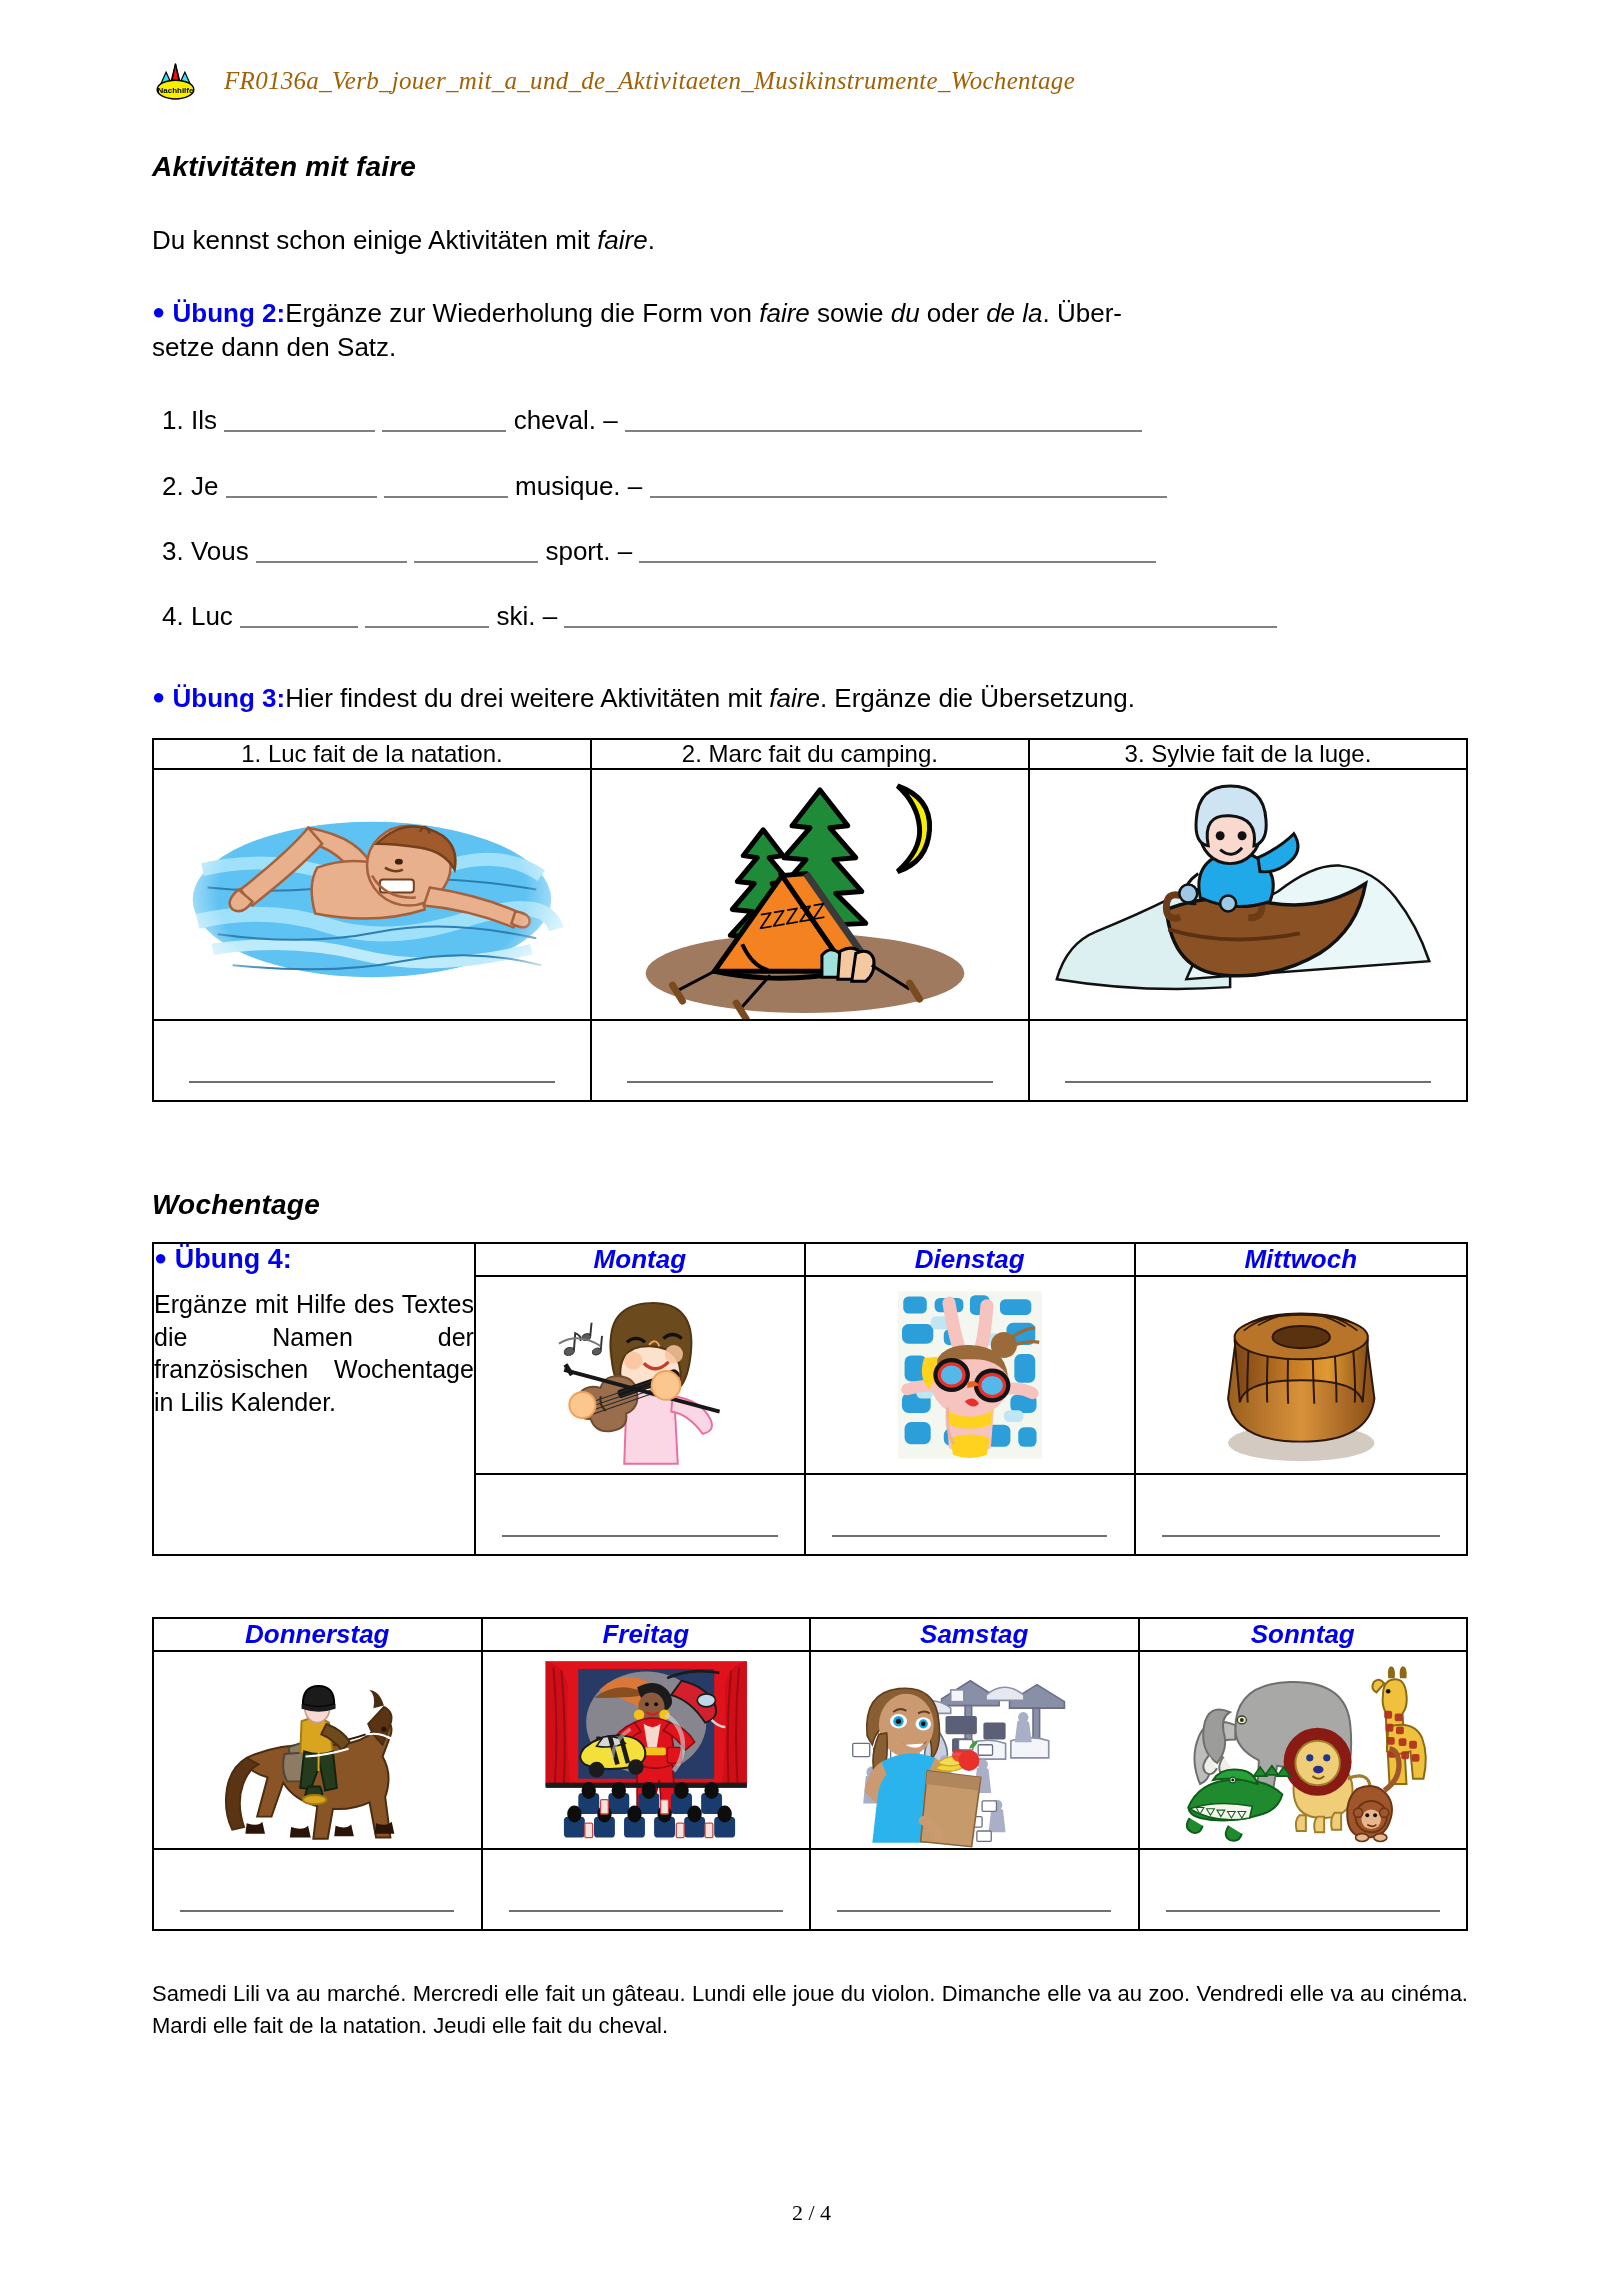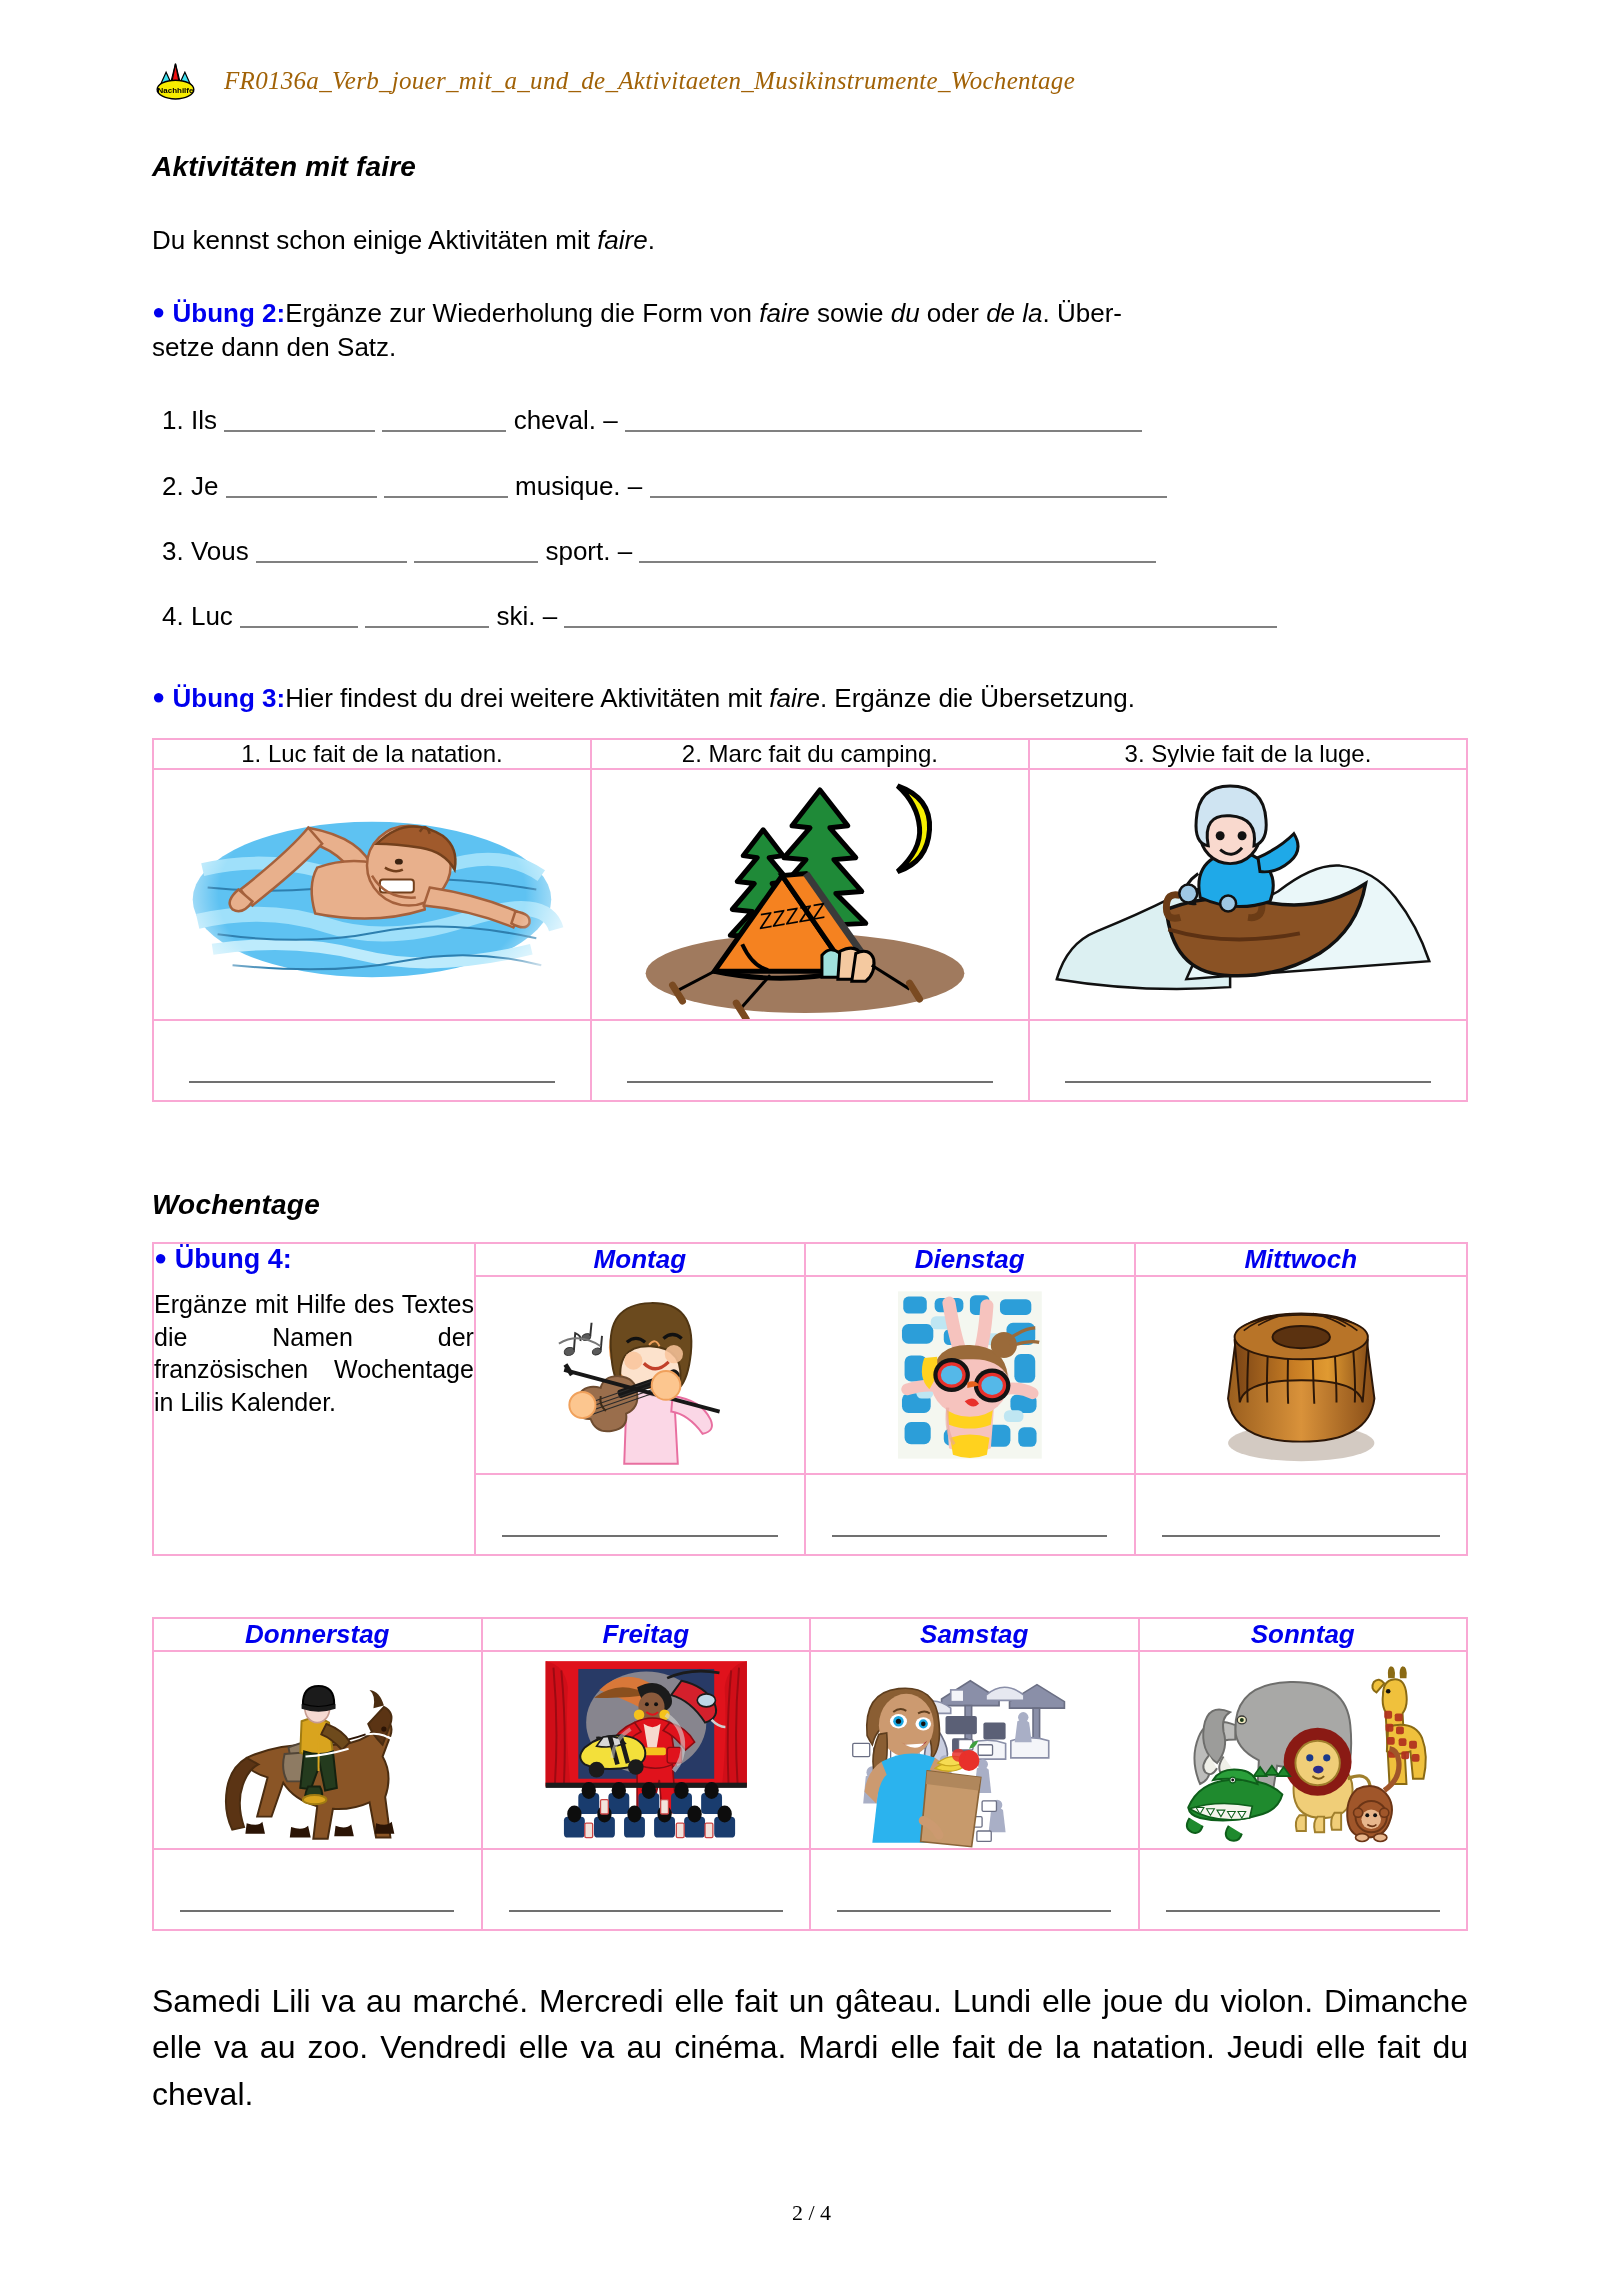--- a/index.html
+++ b/index.html
@@ -29,33 +29,33 @@
 
   
   .gapline { position:absolute; font-size:26px; line-height:1.0; white-space:nowrap; }
   .blank { display:inline-block; border-bottom:2px solid #808080; vertical-align:-2.6px; }
   .b-short { width:151px; }
   .b-mid   { width:124px; }
   .b-long  { width:517px; }
 
   
   .tbl { position:absolute; border-collapse:collapse; table-layout:fixed; }
-  .tbl td { border:2px solid #f9a8d4; vertical-align:top; padding:0; }
+  .tbl td { border:2px solid #000000; vertical-align:top; padding:0; }
   .cap { text-align:center; font-size:24px; padding:10.5px 3.9px 9.2px 3.9px; }
   .daycap { text-align:center; font-size:26px; color:#0000EE; font-style:italic; font-weight:bold; padding:17px 3.9px 14.4px 3.9px; }
   .imgcell { height:249px; position:relative; }
   .anscell { height:79px; position:relative; }
   .ansline { position:absolute; left:8%; right:8%; bottom:17px; border-bottom:2.6px solid #707070; }
 
   .instrcell { padding:14.4px 17px 14.4px 19.6px; }
   .instr-title { font-size:27px; font-weight:bold; color:#0000EE; margin-bottom:13px; }
   .instr-body { font-size:25px; line-height:1.30; text-align:justify; }
 
   
-  .fr-text { position:absolute; font-size:32px; line-height:1.45; text-align:justify; }
+  .fr-text { position:absolute; font-size:22px; line-height:1.45; text-align:justify; }
   .footer { position:absolute; width:100%; text-align:center; font-family:"Liberation Serif", serif; font-size:22px; }
 
   
   .ill { position:absolute; inset:0; }
   .ill svg { display:block; width:100%; height:100%; }
 </style>
 </head>
 <body>
 
 <div class="page">

